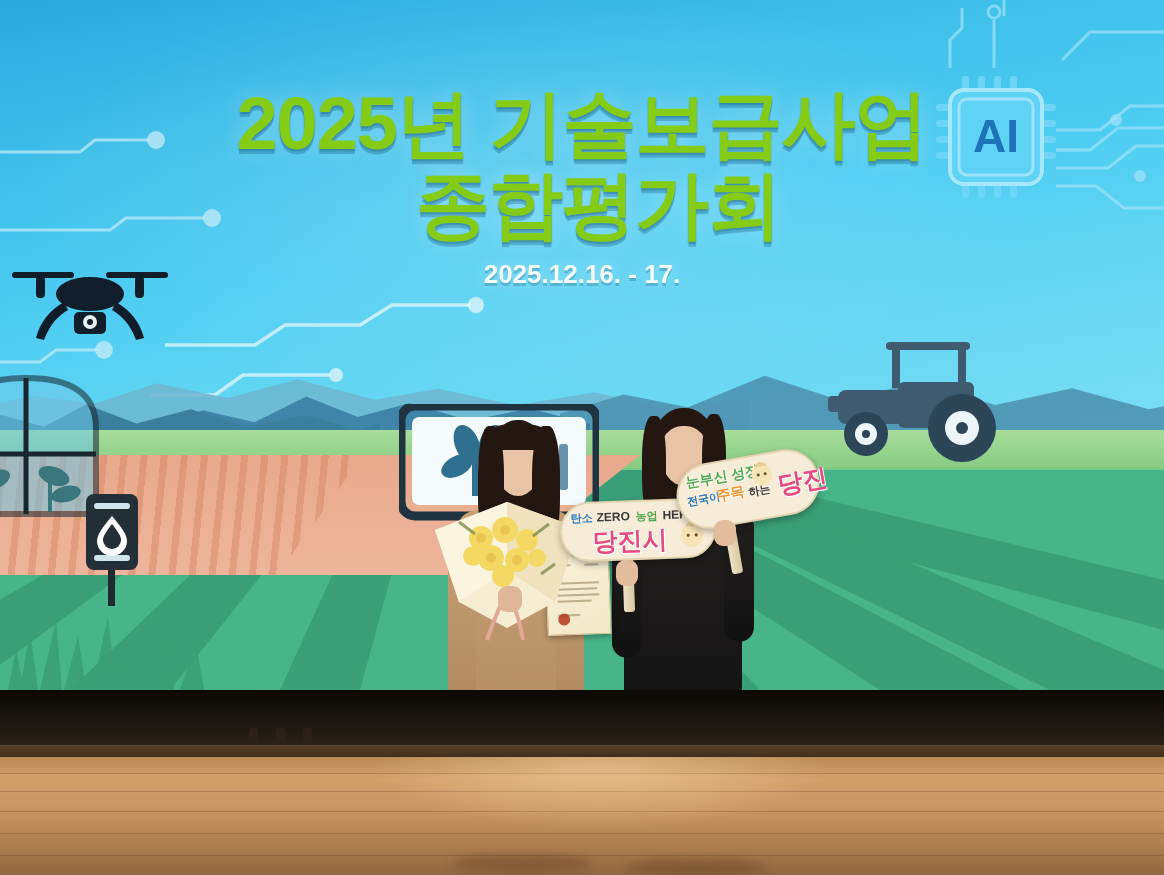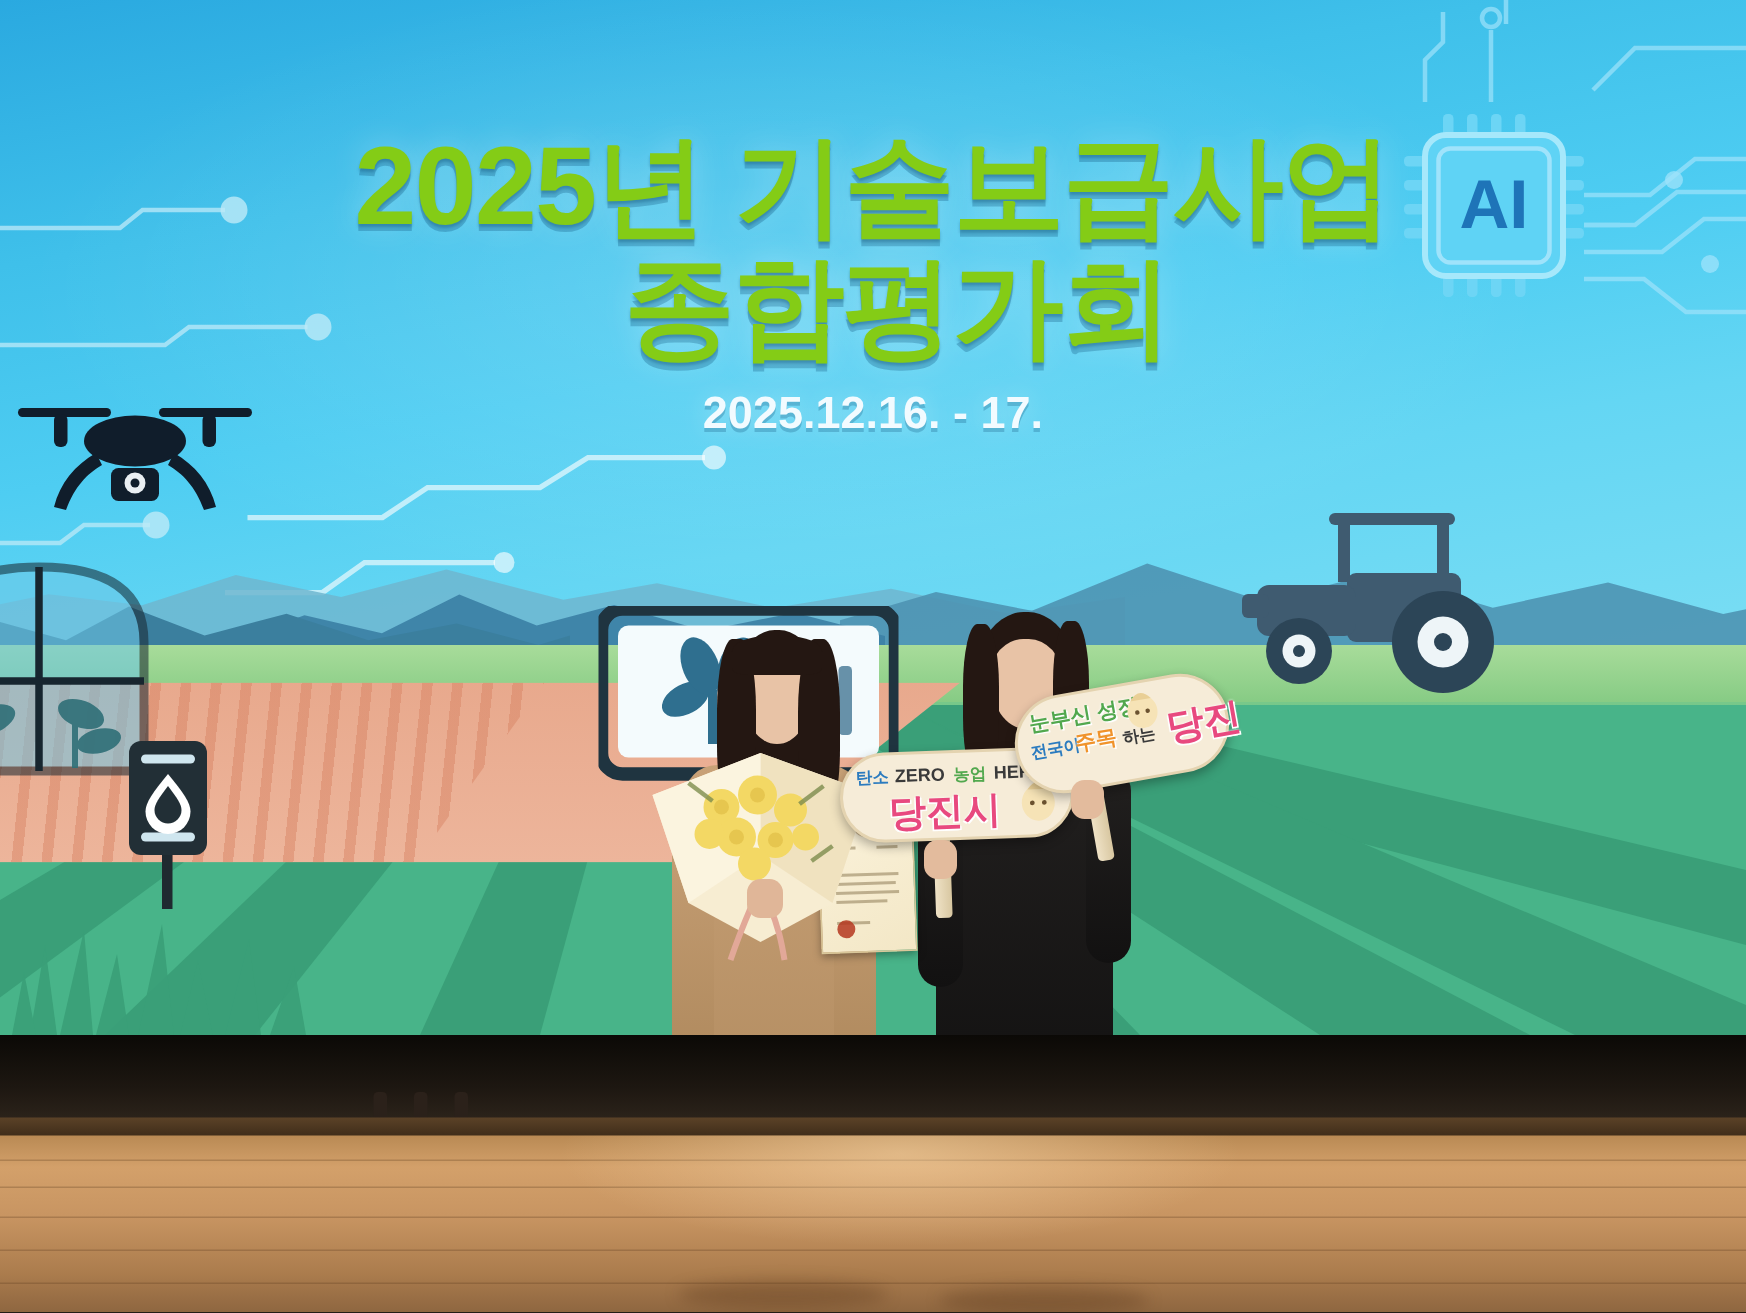--- a/index.html
+++ b/index.html
@@ -54,21 +54,21 @@
   #tractor{position:absolute;left:812px;top:336px;width:232px;height:128px;}
   
   #monitor{position:absolute;left:399px;top:404px;width:200px;height:126px;}
 
   
   #title-block{position:absolute;left:0;top:86px;width:1164px;text-align:center;}
   .t-line{font-weight:bold;color:#84cc16;letter-spacing:-1px;line-height:1.02;
       text-shadow:0 5px 0 rgba(20,90,130,.30),0 2px 2px rgba(10,70,110,.35),0 0 22px rgba(255,255,255,.30);}
   #title1{font-size:74px;}
   #title2{font-size:74px;margin-top:6px;padding-left:33px;}
-  #subtitle{font-size:30px;color:#f2fbff;font-weight:bold;margin-top:16px;letter-spacing:0px;
+  #subtitle{font-size:26px;color:#f2fbff;font-weight:bold;margin-top:16px;letter-spacing:0px;
       text-shadow:0 3px 0 rgba(20,90,130,.28),0 0 16px rgba(255,255,255,.35);}
 
   
   #wallband{position:absolute;left:0;top:690px;width:1164px;height:58px;
      background:linear-gradient(180deg,#0b0906,#1d1711 60%,#2d241b);}
   #wall-rail{position:absolute;left:0;top:745px;width:1164px;height:14px;
      background:linear-gradient(180deg,#5b4227,#3b2a18);}
   #floor{position:absolute;left:0;top:757px;width:1164px;height:118px;
      background:linear-gradient(180deg,#b98a54 0%,#d3a06a 18%,#c89562 45%,#ab7c4d 78%,#8e6640 100%);}
   .plank{position:absolute;left:0;width:1164px;height:1px;background:rgba(90,58,30,.28);}

